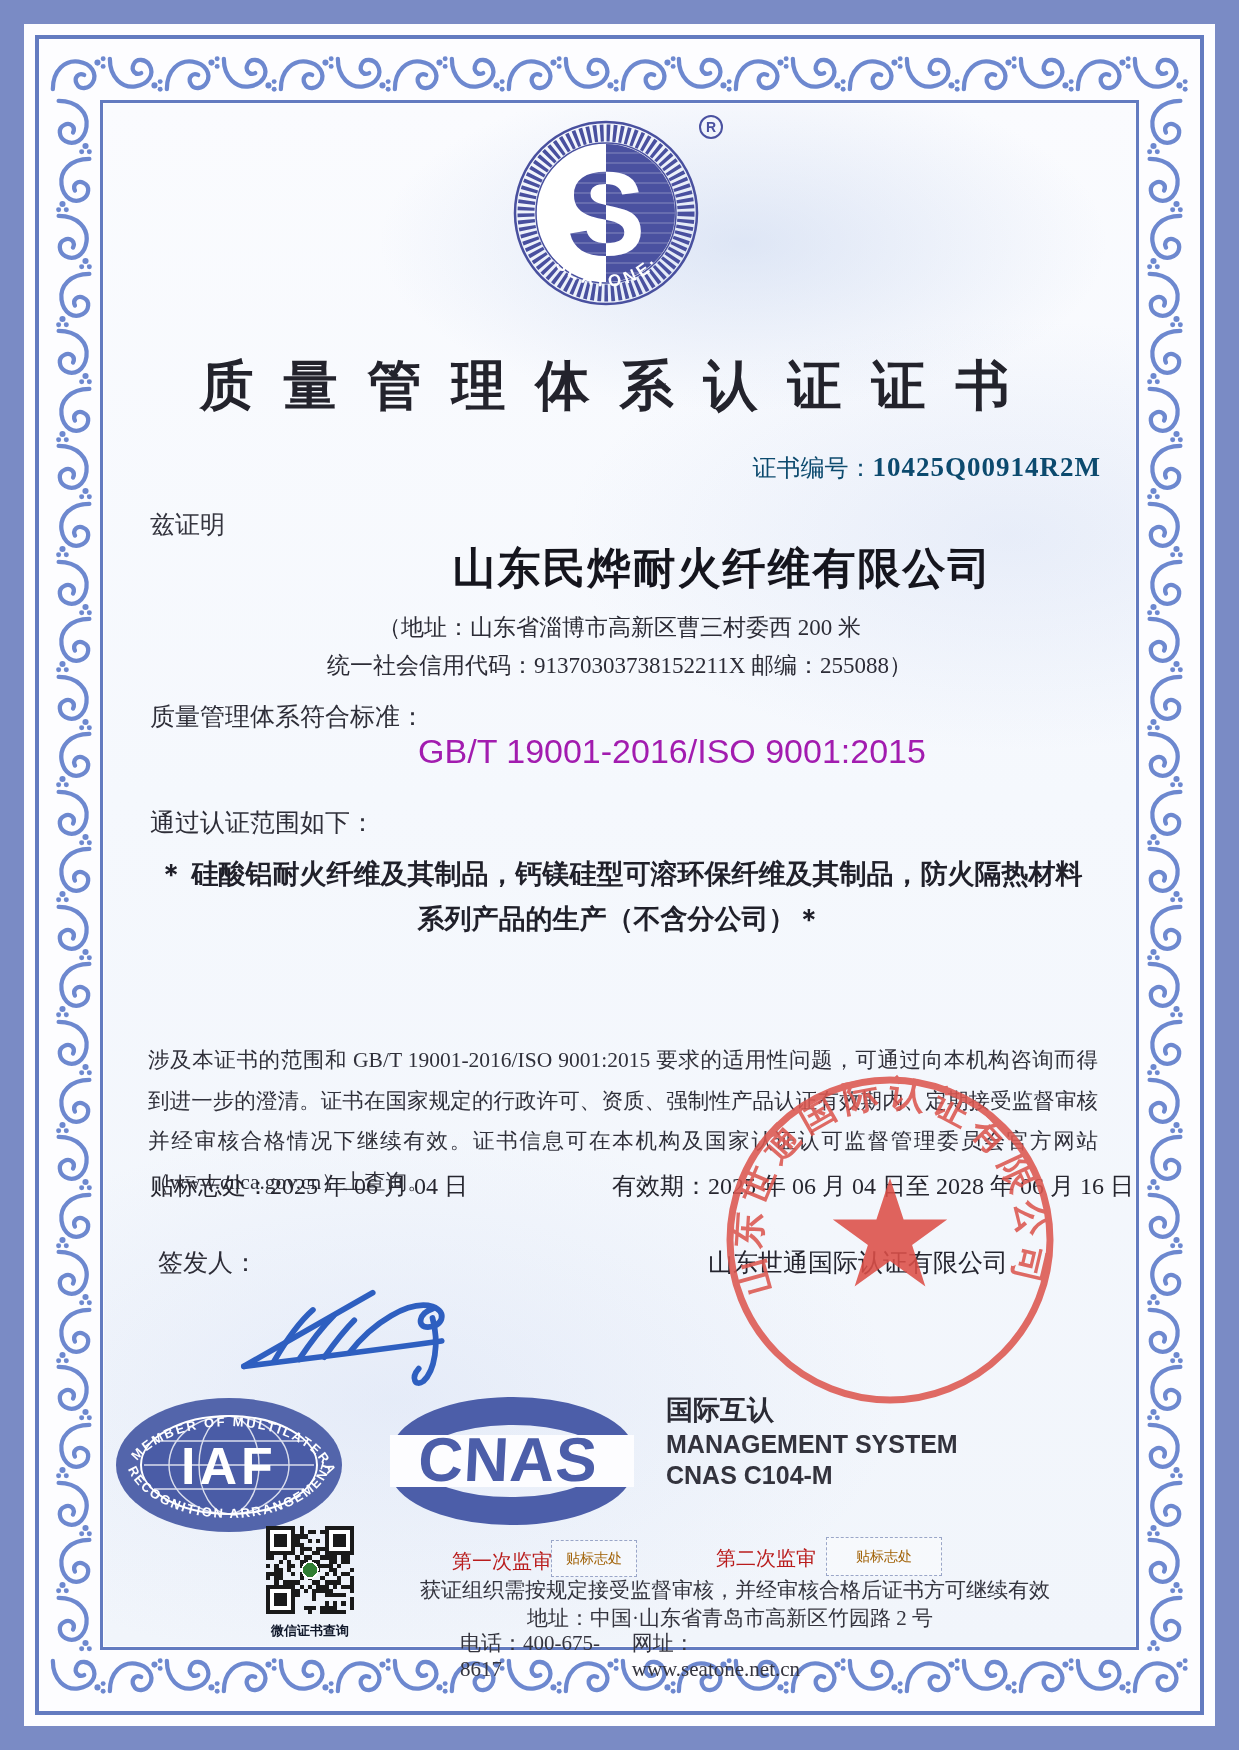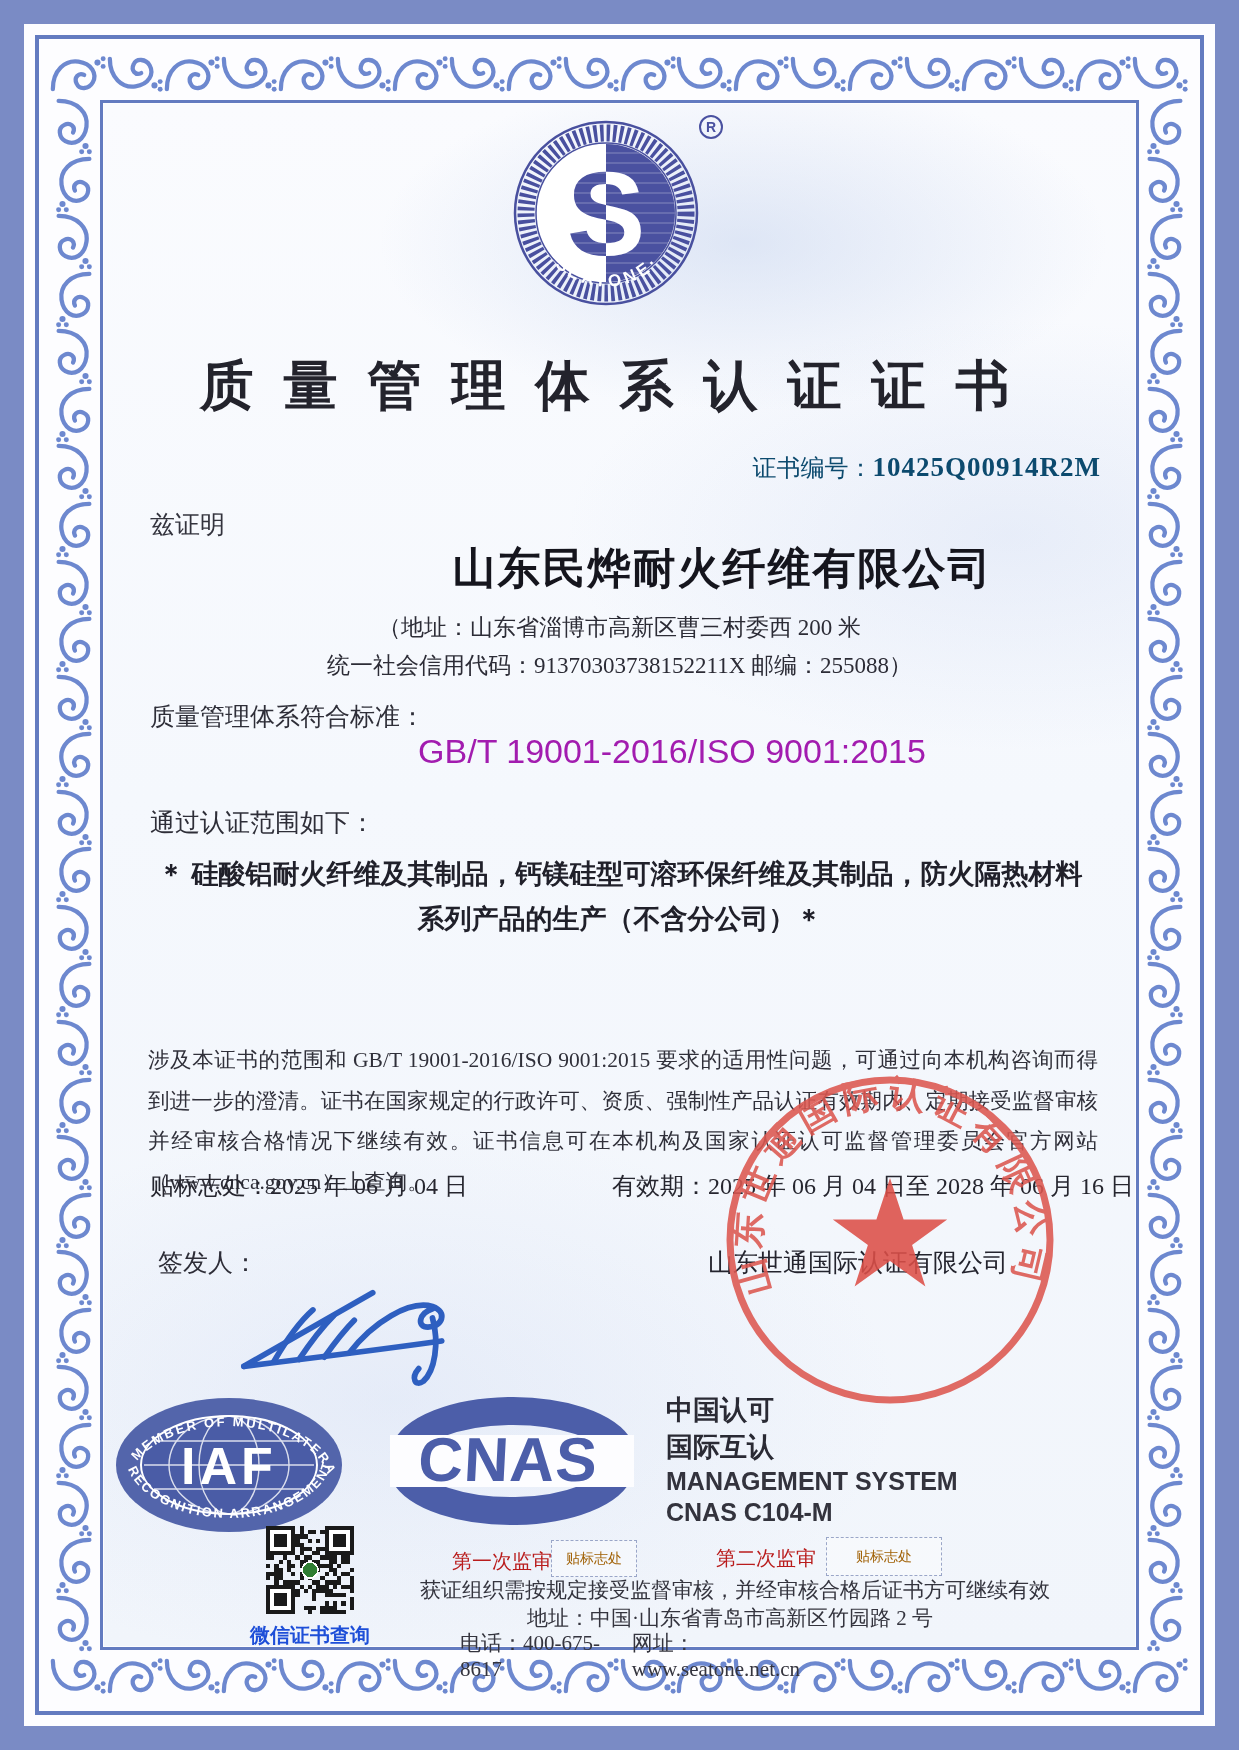--- a/index.html
+++ b/index.html
@@ -45,21 +45,21 @@
   .auditLabel{font-size:20px;color:#b91c1c;}
   .stickerBox{border:1.5px dashed #9aa6c8;display:flex;align-items:center;justify-content:center;
               font-size:14px;color:#a16207;background:rgba(255,255,255,.4);}
   #box1{left:551px;top:1540px;width:84px;height:35px;}
   #box2{left:826px;top:1537px;width:114px;height:37px;}
   #audit1Label{left:452px;top:1548px;}
   #audit2Label{left:716px;top:1545px;}
   #notice{left:420px;top:1576px;font-size:21px;color:#34343e;}
   #addrFoot{left:430px;width:600px;top:1604px;font-size:21px;color:#34343e;}
   #phoneRow{left:460px;width:390px;top:1629px;display:flex;justify-content:space-between;font-size:21px;color:#34343e;}
-  #qrCaption{left:244px;width:132px;top:1622px;font-size:20px;color:#1d4ed8;text-align:center;font-weight:600;}
+  #qrCaption{left:244px;width:132px;top:1622px;font-size:13px;color:#0f172a;text-align:center;font-weight:600;}
   svg text{font-family:"Liberation Sans","DejaVu Sans",sans-serif;}
 </style>
 </head>
 <body>
 
 <div id="page">
 
   <div id="mottle"></div>
 
   <div class="f-outer"></div>
@@ -1048,21 +1048,20 @@
   </svg>
 
   <svg class="abs" style="left:376px;top:1386px;" width="272" height="150" viewBox="0 0 272 150">
     <path d="M28 66 A 110 48 0 0 1 244 62" stroke="#4c5ea9" stroke-width="28" fill="none" stroke-linecap="round"></path>
     <path d="M28 88 A 110 48 0 0 0 244 84" stroke="#4c5ea9" stroke-width="28" fill="none" stroke-linecap="round"></path>
     <rect x="14" y="49" width="244" height="52" fill="#fdfdff"></rect>
     <text x="136" y="95" font-size="62" font-weight="bold" fill="#4c5ea9" text-anchor="middle" letter-spacing="1" transform="skewX(-3)">CNAS</text>
   </svg>
 
   <div id="accred" class="abs">
-    <div class="zh">中国认可</div>
     <div class="zh">国际互认</div>
     <div class="en">MANAGEMENT SYSTEM</div>
     <div class="en">CNAS C104-M</div>
   </div>
 
   <svg id="qr" class="abs" style="left:266px;top:1526px;" width="88" height="88" viewBox="0 0 21 21" shape-rendering="crispEdges">
       <rect x="8" y="0" width="1" height="1" fill="#1a1a1a"></rect>
       <rect x="8" y="1" width="1" height="1" fill="#1a1a1a"></rect>
       <rect x="10" y="1" width="1" height="1" fill="#1a1a1a"></rect>
       <rect x="11" y="1" width="1" height="1" fill="#1a1a1a"></rect>

